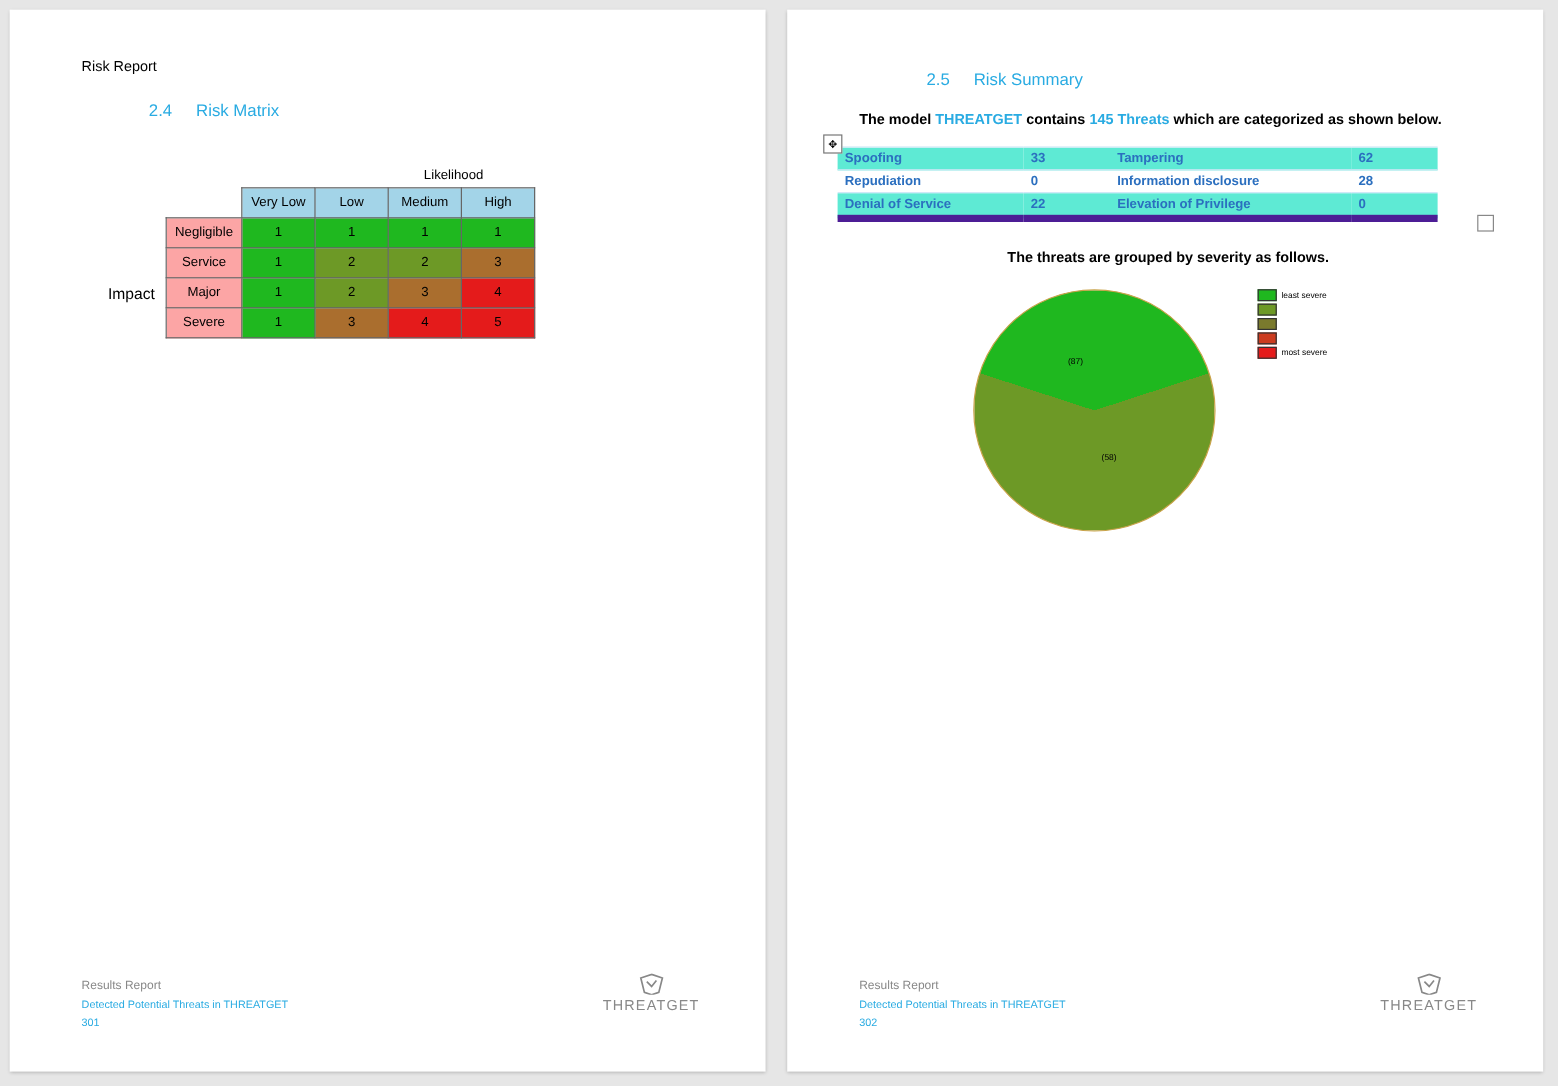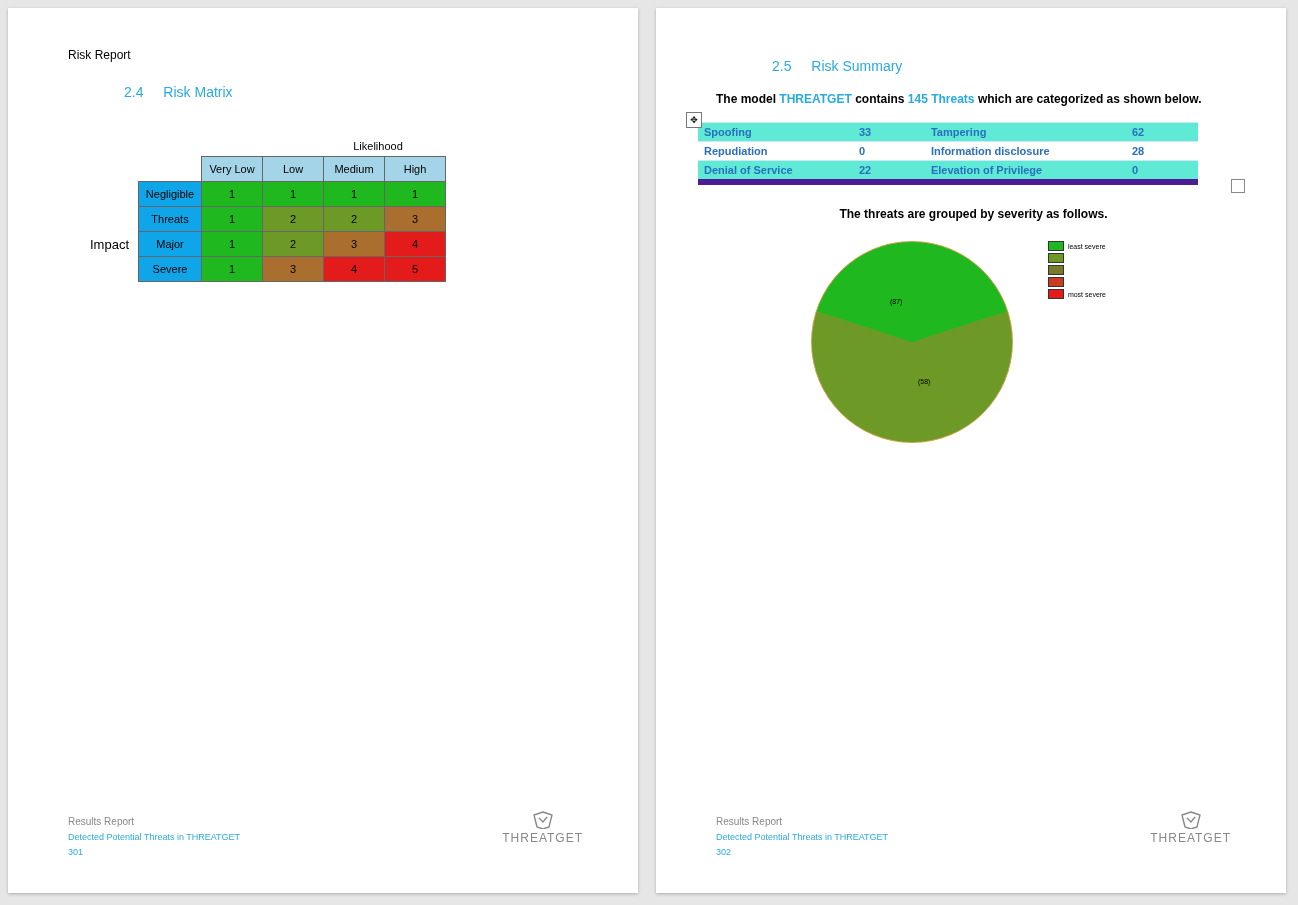--- a/index.html
+++ b/index.html
@@ -57,21 +57,21 @@
     font-size: 11px;
   }
   table.matrix td, table.matrix th {
     border: 1px solid #666;
     text-align: center;
     height: 22px;
     width: 58px;
   }
   .hdr { background: #a3d4e8; font-weight: normal; }
   .corner { border: none !important; background: transparent !important; }
-  .rowhdr { background: #0ea5e9; width: 60px !important; font-size:11px;}
+  .rowhdr { background: #fca5a5; width: 60px !important; font-size:11px;}
   .c-green  { background: #1fb81f; }
   .c-olive  { background: #6d9926; }
   .c-brown  { background: #aa6e2e; }
   .c-red    { background: #e41b1b; color:#000; }
 
   
   .sentence { font-size: 12px; margin-bottom: 16px; font-weight: bold;}
   .sentence .tg { color: #29abe2; }
   .sentence .num { color: #29abe2; }
 
@@ -195,21 +195,21 @@
       </tbody>
         <tbody id="matrix-body">
           <tr>
             <td class="rowhdr">Negligible</td>
             <td class="c-green">1</td>
             <td class="c-green">1</td>
             <td class="c-green">1</td>
             <td class="c-green">1</td>
           </tr>
           <tr>
-            <td class="rowhdr">Threats</td>
+            <td class="rowhdr">Service</td>
             <td class="c-green">1</td>
             <td class="c-olive">2</td>
             <td class="c-olive">2</td>
             <td class="c-brown">3</td>
           </tr>
           <tr>
             <td class="rowhdr">Major</td>
             <td class="c-green">1</td>
             <td class="c-olive">2</td>
             <td class="c-brown">3</td>

